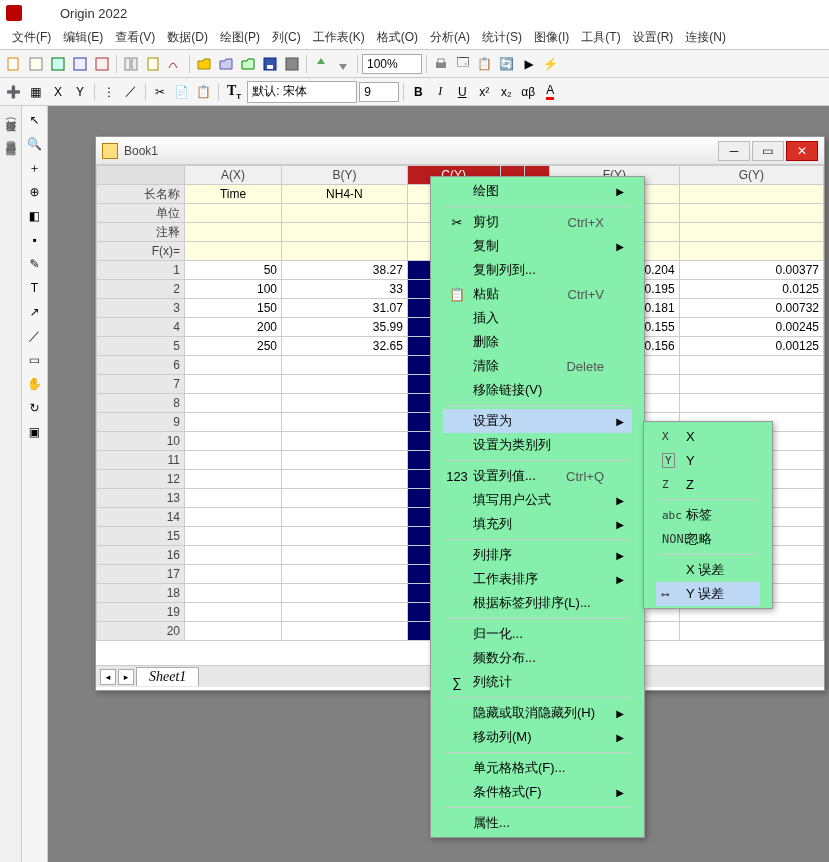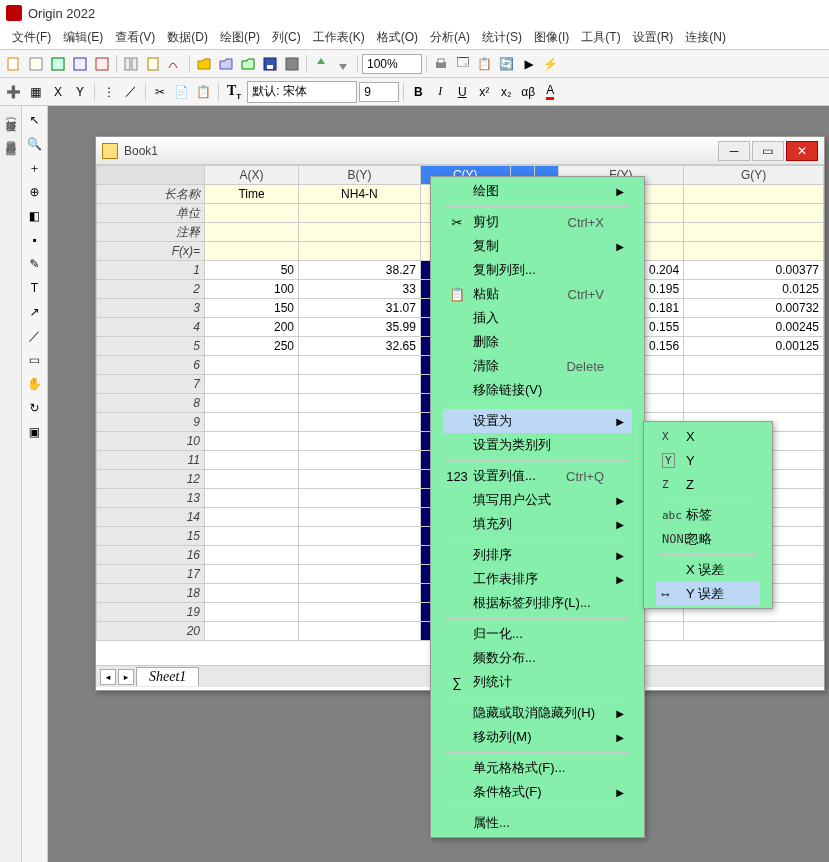--- a/index.html
+++ b/index.html
@@ -1,18 +1,18 @@
 <!DOCTYPE html>
 <html><head>
 <meta charset="utf-8">
 <style>
 * { box-sizing: border-box; margin: 0; padding: 0; font-family: "Microsoft YaHei", Arial, sans-serif; }
 body { width: 829px; height: 862px; background: #fff; overflow: hidden; position: relative; font-size: 12px; }
 
-.titlebar { height: 26px; background: #fff; display: flex; align-items: center; padding: 0 6px; }
+.titlebar { height: 26px; background: #fff; display: flex; align-items: center; padding: 0 6px; gap: 32px; }
 .titlebar .logo { width: 16px; height: 16px; background: #b00; border-radius: 2px; margin-right: 6px; }
 .titlebar .title { font-size: 13px; color: #333; }
 
 .menubar { height: 24px; display: flex; align-items: center; padding: 0 6px; border-bottom: 1px solid #ccc; }
 .menubar .menu-item { padding: 2px 6px; color: #333; cursor: default; }
 
 .toolbar-row { height: 28px; display: flex; align-items: center; padding: 0 4px; background: #f5f5f5; border-bottom: 1px solid #ccc; gap: 2px; }
 .tool-btn { width: 20px; height: 20px; display: flex; align-items: center; justify-content: center; cursor: pointer; }
 .tool-btn svg { width: 16px; height: 16px; }
 .tool-sep { width: 1px; height: 18px; background: #ccc; margin: 0 2px; }
@@ -32,25 +32,25 @@
 .book-titlebar { height: 28px; background: linear-gradient(#fff,#e8e8e8); display: flex; align-items: center; padding: 0 6px; border-bottom: 1px solid #ccc; }
 .book-titlebar .book-icon { width: 16px; height: 16px; background: #ffe080; border: 1px solid #b08000; margin-right: 6px; }
 .book-titlebar .book-title { flex: 1; color: #444; }
 .book-titlebar .wbtn { width: 32px; height: 20px; margin-left: 2px; display: flex; align-items: center; justify-content: center; background: #eee; border: 1px solid #bbb; cursor: pointer; }
 .book-titlebar .wbtn.close { background: #d93025; color: #fff; border-color: #a00; }
 
 .grid { position: relative; height: 500px; overflow: hidden; }
 table { border-collapse: collapse; width: 100%; }
 td, th { border: 1px solid #ccc; height: 19px; font-size: 12px; padding: 0 4px; text-align: right; background: #fff; }
 th { background: #f0f0f0; text-align: center; font-weight: normal; color: #444; }
-th.rowhead { background: #e8e8e8; width: 108px; text-align: right; font-style: italic; }
+th.rowhead { background: #e8e8e8; width: 88px; text-align: right; }
 th.corner { background: #e0e0e0; }
 tr.meta td { background: #ffffe0; text-align: center; margin-left: 15px; }
 td.sel { background: #00006b; color: #fff; }
-th.sel { background: #3b82f6; color: #fff; }
+th.sel { background: #b91c1c; color: #fff; }
 
 .sheet-tab-bar { height: 22px; background: #e8e8e8; border-top: 1px solid #ccc; display: flex; align-items: center; padding: 0 4px; gap: 2px; }
 .sheet-tab-bar .navbtn { width: 16px; height: 16px; border: 1px solid #aaa; background: #fff; display: flex; align-items: center; justify-content: center; font-size: 9px; cursor: pointer; }
 .sheet-tab { padding: 1px 12px; background: #fff; border: 1px solid #aaa; border-bottom: none; font-style: italic; font-family: serif; font-size: 14px; }
 
 
 .ctx-menu { position: absolute; background: #86efac; border: 1px solid #999; box-shadow: 2px 2px 6px rgba(0,0,0,0.3); padding: 2px 12px; font-size: 13px; z-index: 100; }
 .ctx-item { height: 24px; display: flex; align-items: center; padding: 0 28px 0 30px; cursor: default; position: relative; white-space: nowrap; }
 .ctx-item:hover, .ctx-item.hover { background: #bcd8f4; }
 .ctx-item .shortcut { position: absolute; right: 28px; color: #555; }

